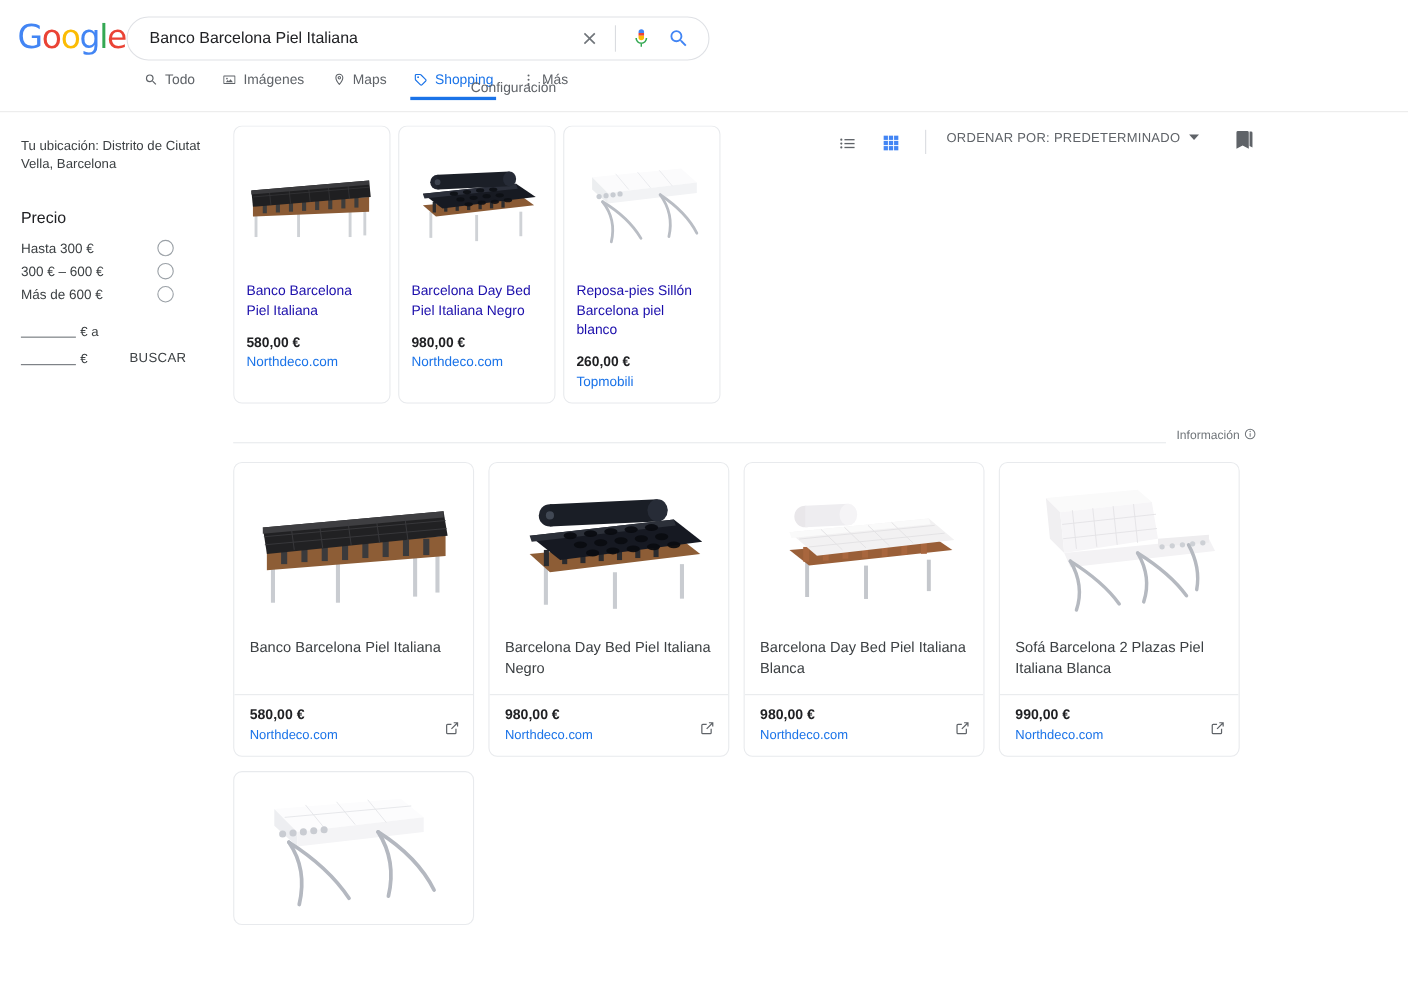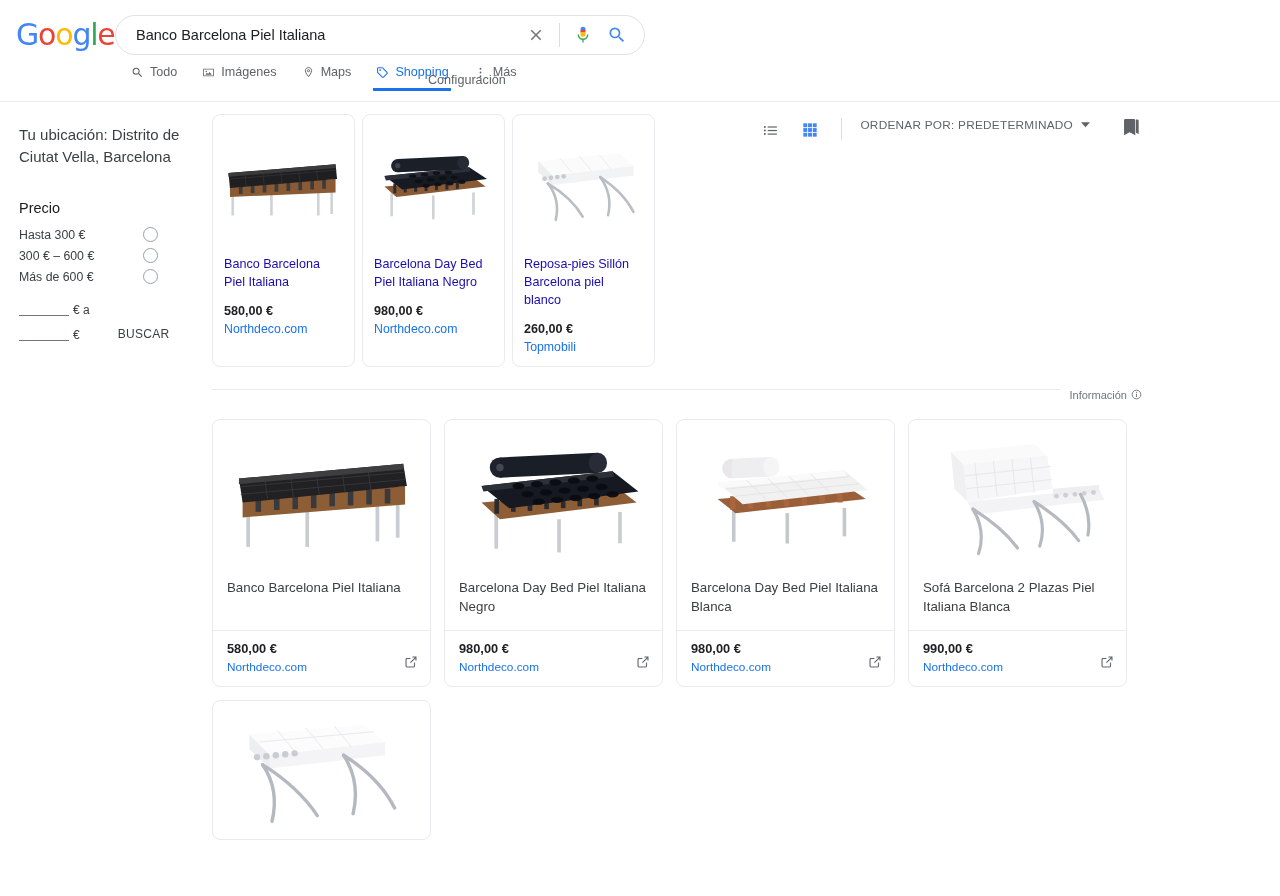--- a/index.html
+++ b/index.html
@@ -104,21 +104,21 @@
   .body { position: relative; height: 794px; }
 
   
   .sidebar {
     position: absolute;
     left: 0; top: 0;
     width: 200px;
     padding: 22px 16px 0 19px;
   }
   .location {
-    font-size: 15px;
+    font-size: 12px;
     color: #3c4043;
     line-height: 1.45;
     margin-bottom: 32px;
   }
   .filter-title {
     font-size: 14.5px;
     color: #202124;
     margin-bottom: 9px;
   }
   .filter-row {
@@ -249,21 +249,21 @@
   .ad-price {
     font-size: 12.6px;
     color: #202124;
     font-weight: bold;
     margin-bottom: 4px;
   }
   .ad-merchant { font-size: 12.3px; color: #1a73e8; }
 
   
   .info-divider {
-    display: flex; align-items: flex-start;
+    display: flex; align-items: flex-end;
     gap: 10px;
     margin-top: 22px;
   }
   .info-divider .line { flex: 1; height: 1px; background: #e8eaed; }
   .info-divider .info-lbl {
     font-size: 11px; color: #70757a;
     display: flex; align-items: center; gap: 4px;
     cursor: pointer;
     white-space: nowrap;
   }

